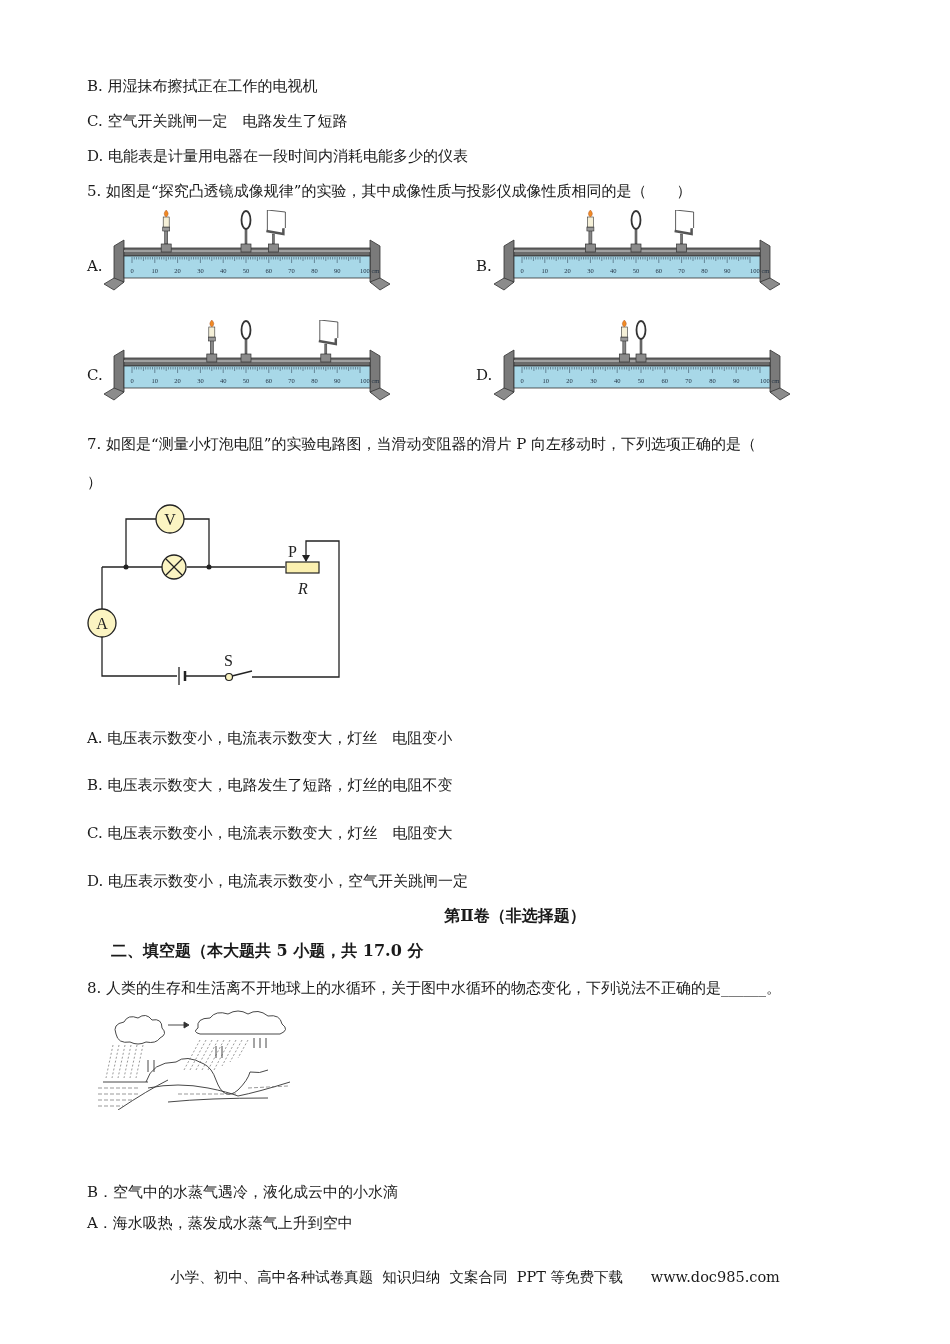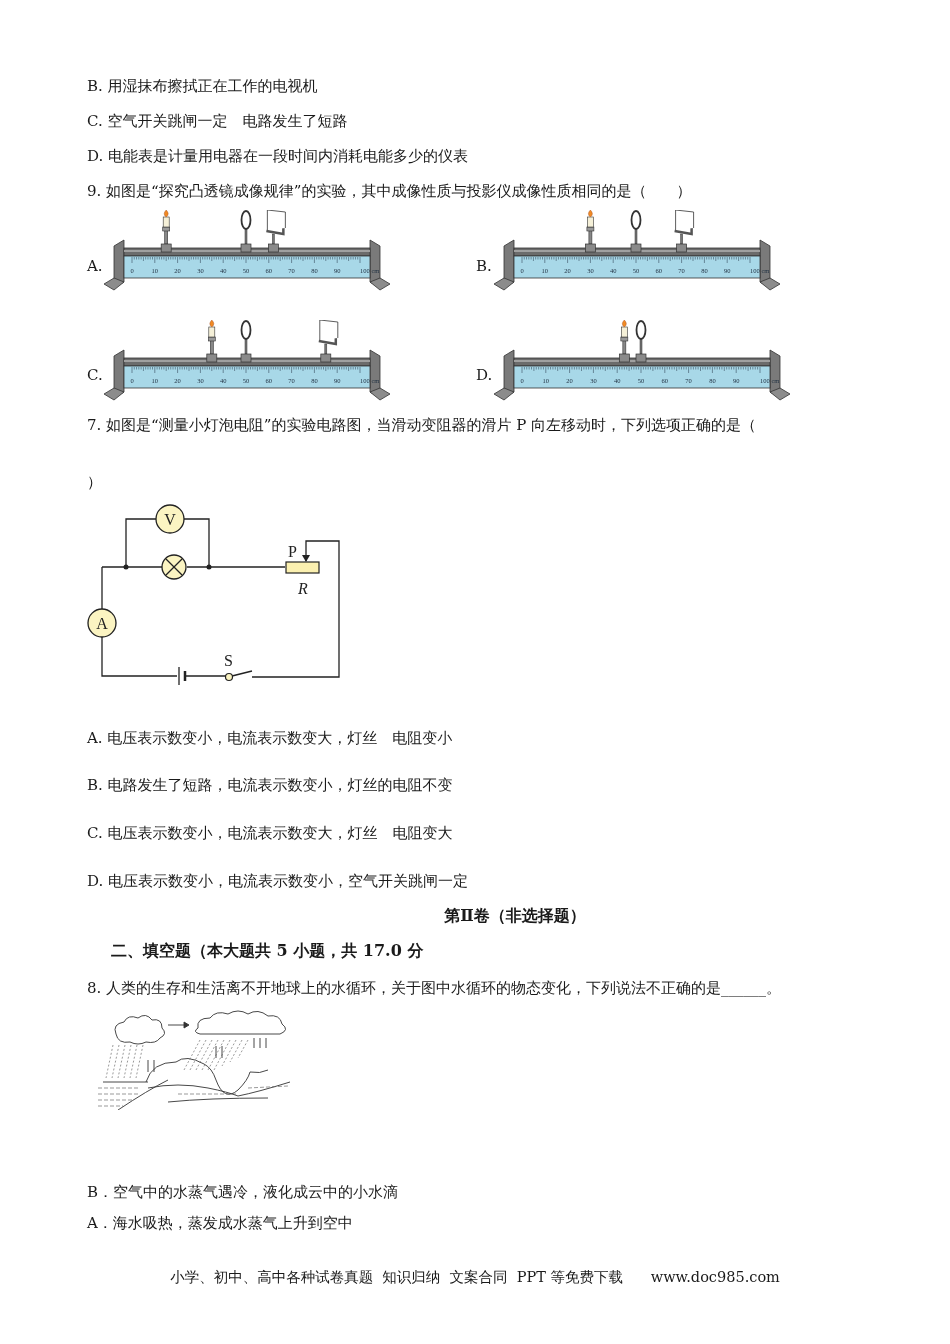--- a/index.html
+++ b/index.html
@@ -12,21 +12,21 @@
   .bench { position: absolute; }
   .footer { position: absolute; top: 1268px; left: 0; width: 950px; text-align: center; font-size: 14.5px; white-space: pre; }
 </style>
 </head>
 <body>
 
 <div class="line" style="top:76px">B. 用湿抹布擦拭正在工作的电视机</div>
 <div class="line" style="top:111px">C. 空气开关跳闸一定　电路发生了短路</div>
 <div class="line" style="top:146px">D. 电能表是计量用电器在一段时间内消耗电能多少的仪表</div>
 
-<div class="line" style="top:181px">9. 如图是“探究凸透镜成像规律”的实验，其中成像性质与投影仪成像性质相同的是（　　）</div>
+<div class="line" style="top:181px">5. 如图是“探究凸透镜成像规律”的实验，其中成像性质与投影仪成像性质相同的是（　　）</div>
 
 <svg width="0" height="0" style="position:absolute">
   <defs>
     <g id="bench-base">
 
       <polygon points="26,36 36,30 36,72 26,78" fill="#7a7a7a" stroke="#333" stroke-width="0.8"></polygon>
       <polygon points="16,74 26,68 36,72 26,80" fill="#8c8c8c" stroke="#333" stroke-width="0.8"></polygon>
 
       <polygon points="282,30 292,36 292,78 282,72" fill="#7a7a7a" stroke="#333" stroke-width="0.8"></polygon>
       <polygon points="282,72 292,68 302,74 292,80" fill="#8c8c8c" stroke="#333" stroke-width="0.8"></polygon>
@@ -568,21 +568,21 @@
     <rect x="144.83999999999997" y="20" width="3" height="14" fill="#888" stroke="#333" stroke-width="0.6"></rect>
     <rect x="142.83999999999997" y="17" width="7" height="4" fill="#999" stroke="#333" stroke-width="0.6"></rect>
     <rect x="143.33999999999997" y="7" width="6" height="10" fill="#f5f0d8" stroke="#333" stroke-width="0.6"></rect>
     <path d="M146.33999999999997,0 q4,4 0,7 q-4,-3 0,-7 z" fill="#f08a24" stroke="#a04010" stroke-width="0.4"></path>
     <rect x="141.33999999999997" y="34" width="10" height="8" fill="#8a8a8a" stroke="#333" stroke-width="0.7"></rect>
     <rect x="162" y="18" width="2" height="16" fill="#777" stroke="#333" stroke-width="0.5"></rect>
     <ellipse cx="163" cy="10" rx="4.5" ry="9" fill="#fff" stroke="#333" stroke-width="1.8"></ellipse>
     <rect x="158" y="34" width="10" height="8" fill="#8a8a8a" stroke="#333" stroke-width="0.7"></rect>
   </svg>
 
-<div class="line" style="top:415px">7. 如图是“测量小灯泡电阻”的实验电路图，当滑动变阻器的滑片 P 向左移动时，下列选项正确的是（</div>
+<div class="line" style="top:434px">7. 如图是“测量小灯泡电阻”的实验电路图，当滑动变阻器的滑片 P 向左移动时，下列选项正确的是（</div>
 <div class="line" style="top:472px">）</div>
 
 <svg style="position:absolute; left:80px; top:495px;" width="280" height="200">
   <g stroke="#222" stroke-width="1.3" fill="none">
 
     <polyline points="46,72 46,24 76,24"></polyline>
     <polyline points="104,24 129,24 129,72"></polyline>
 
     <polyline points="22,72 82,72"></polyline>
     <polyline points="107,72 205,72"></polyline>
@@ -626,21 +626,21 @@
     <line x1="105" y1="176" x2="105" y2="186" stroke="#222" stroke-width="2.5"></line>
   </g>
 
   <g>
     <circle cx="149" cy="182" r="3.5" fill="#fbf4c2" stroke="#222" stroke-width="1.2"></circle>
     <text x="144" y="171" font-size="16" font-family="Liberation Serif, serif" fill="#222">S</text>
   </g>
 </svg>
 
 <div class="line" style="top:728px">A. 电压表示数变小，电流表示数变大，灯丝　电阻变小</div>
-<div class="line" style="top:775px">B. 电路发生了短路，电流表示数变小，灯丝的电阻不变</div>
+<div class="line" style="top:775px">B. 电压表示数变大，电路发生了短路，灯丝的电阻不变</div>
 <div class="line" style="top:823px">C. 电压表示数变小，电流表示数变大，灯丝　电阻变大</div>
 <div class="line" style="top:871px">D. 电压表示数变小，电流表示数变小，空气开关跳闸一定</div>
 
 <div class="line center bold" style="top:906px; font-size:16px;">第Ⅱ卷（非选择题）</div>
 <div class="line bold" style="top:941px; font-size:16px;margin-left:24px;">二、填空题（本大题共 5 小题，共 17.0 分</div>
 
 <div class="line" style="top:978px">8. 人类的生存和生活离不开地球上的水循环，关于图中水循环的物态变化，下列说法不正确的是______。</div>
 
 <svg style="position:absolute; left:88px; top:1010px;" width="210" height="100">
   <g stroke="#333" stroke-width="0.9" fill="none">

